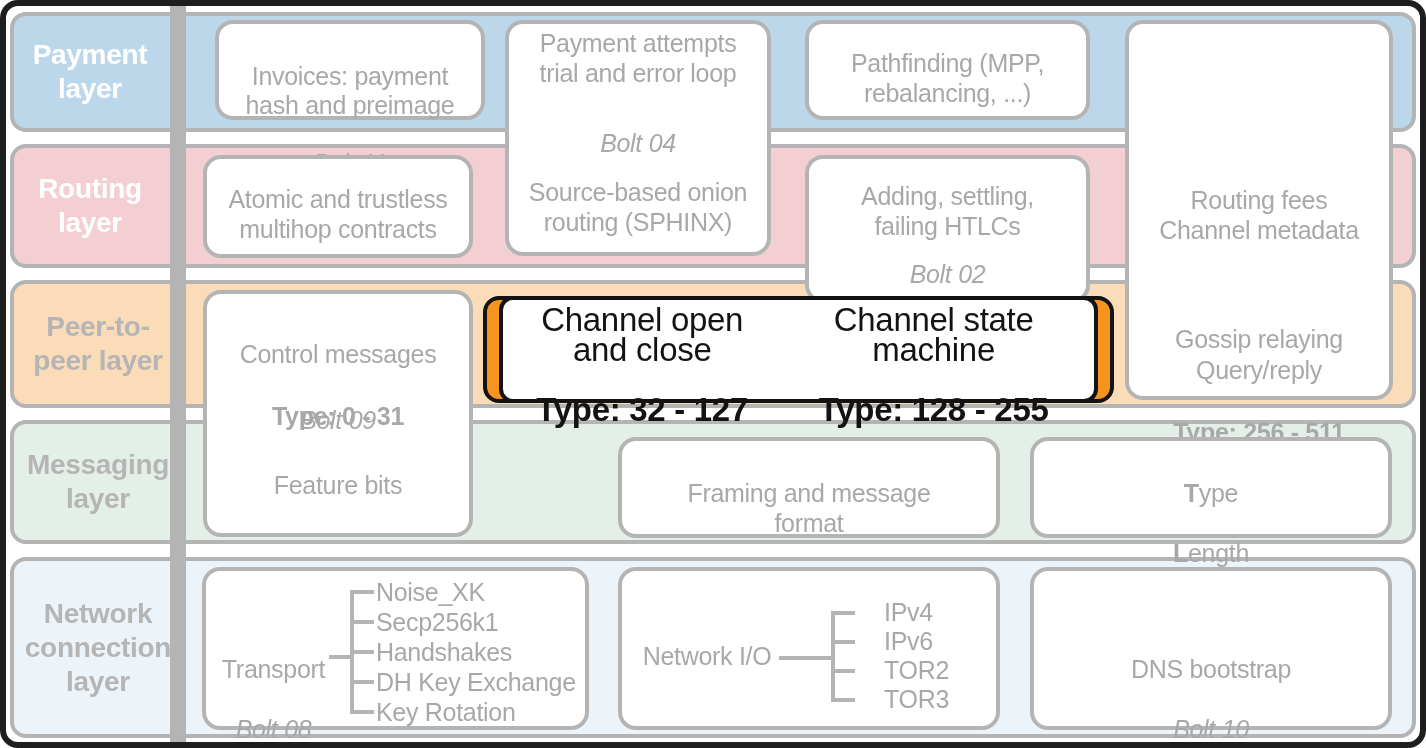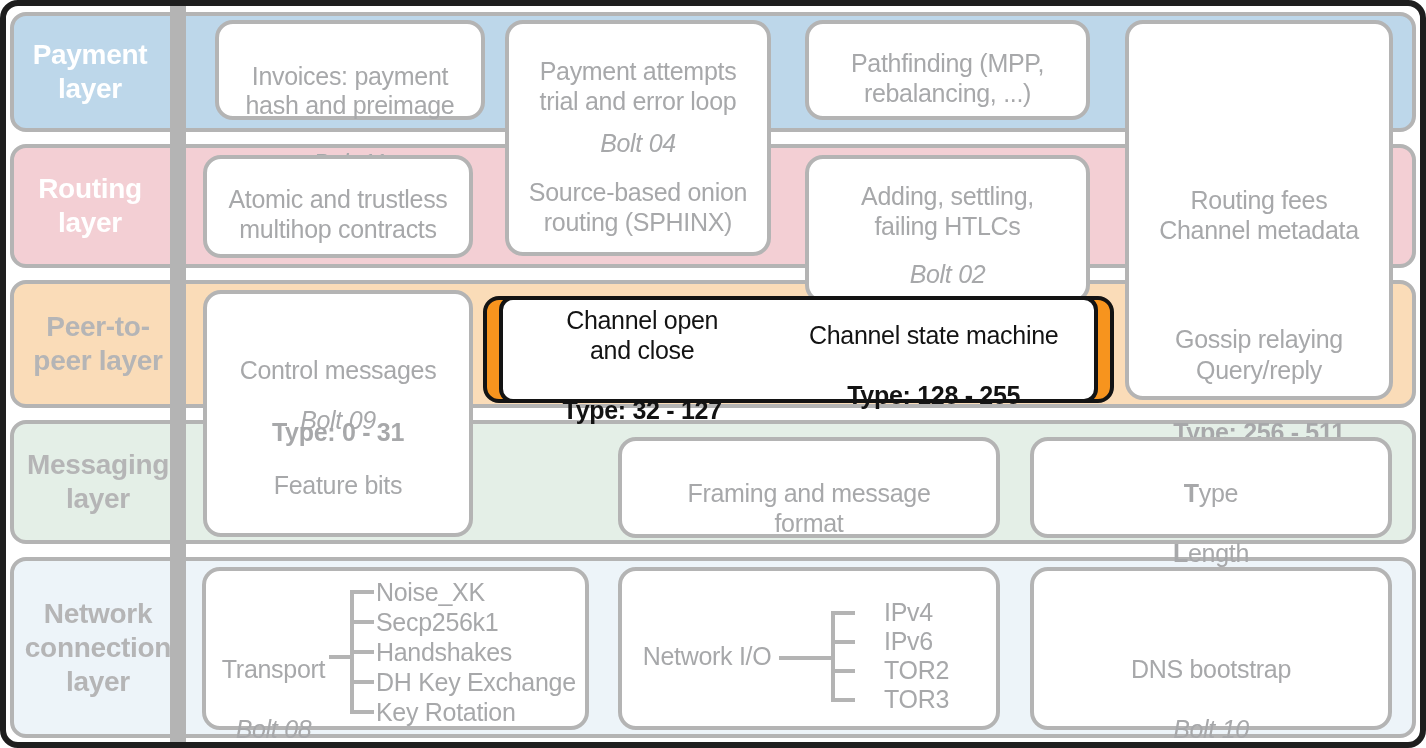--- a/index.html
+++ b/index.html
@@ -58,21 +58,21 @@
   #box-netio    {left:618px;top:567px;width:382px;height:163px;}
   #box-dns      {left:1030px;top:567px;width:362px;height:163px;}
   
   #hl-outer{
     position:absolute;left:483px;top:296px;width:631px;height:107px;background:#f7941e;
     border:4px solid #131313;border-radius:16px;box-sizing:border-box;z-index:10;
   }
   #hl-inner{
     position:absolute;left:12px;right:12px;top:-4px;bottom:-4px;background:#ffffff;
     border:4px solid #131313;border-radius:14px;box-sizing:border-box;
-    display:flex;align-items:center;color:#131313;font-size:25px;line-height:30px;text-align:center;padding-left:8px;
+    display:flex;align-items:center;color:#131313;font-size:33px;line-height:30px;text-align:center;padding-left:8px;
   }
   .hl-col-left{width:45%;white-space:pre-line;}
   .hl-col-right{width:55%;white-space:pre-line;}
   
   .tline{position:absolute;background:#b4b4b4;z-index:6;}
   .tree-items{position:absolute;text-align:left;white-space:normal;}
   .tree-items div{white-space:nowrap;}
 </style>
 </head>
 <body>
@@ -101,21 +101,21 @@
 
   <div class="wbox" id="box-invoices">
     <div class="tb" style="top:9px;line-height:29px">
       <span>Invoices: payment
 hash and preimage</span>
       <br><span class="bolt">Bolt 11</span>
     </div>
   </div>
 
   <div class="wbox" id="box-attempts">
-    <div class="tb" style="top:32px">Payment attempts
+    <div class="tb" style="top:4px">Payment attempts
 trial and error loop</div>
     <div class="tb bolt" style="top:104px">Bolt 04</div>
     <div class="tb" style="top:153px">Source-based onion
 routing (SPHINX)</div>
   </div>
 
   <div class="wbox" id="box-pathfinding">
     <div class="tb" style="top:24px">Pathfinding (MPP,
 rebalancing, ...)</div>
   </div>
@@ -135,21 +135,21 @@
 multihop contracts</div>
   </div>
 
   <div class="wbox" id="box-htlcs">
     <div class="tb" style="top:22px">Adding, settling,
 failing HTLCs</div>
     <div class="tb bolt" style="top:100px">Bolt 02</div>
   </div>
 
   <div class="wbox" id="box-control">
-    <div class="tb" style="top:30px;line-height:31px">
+    <div class="tb" style="top:14px;line-height:31px">
       <span>Control messages</span>
       <br><span class="b">Type: 0 - 31</span>
     </div>
     <div class="tb bolt" style="top:111px">Bolt 09</div>
     <div class="tb" style="top:176px">Feature bits</div>
   </div>
 
   <div id="hl-outer">
     <div id="hl-inner">
       <div class="hl-col-left">

